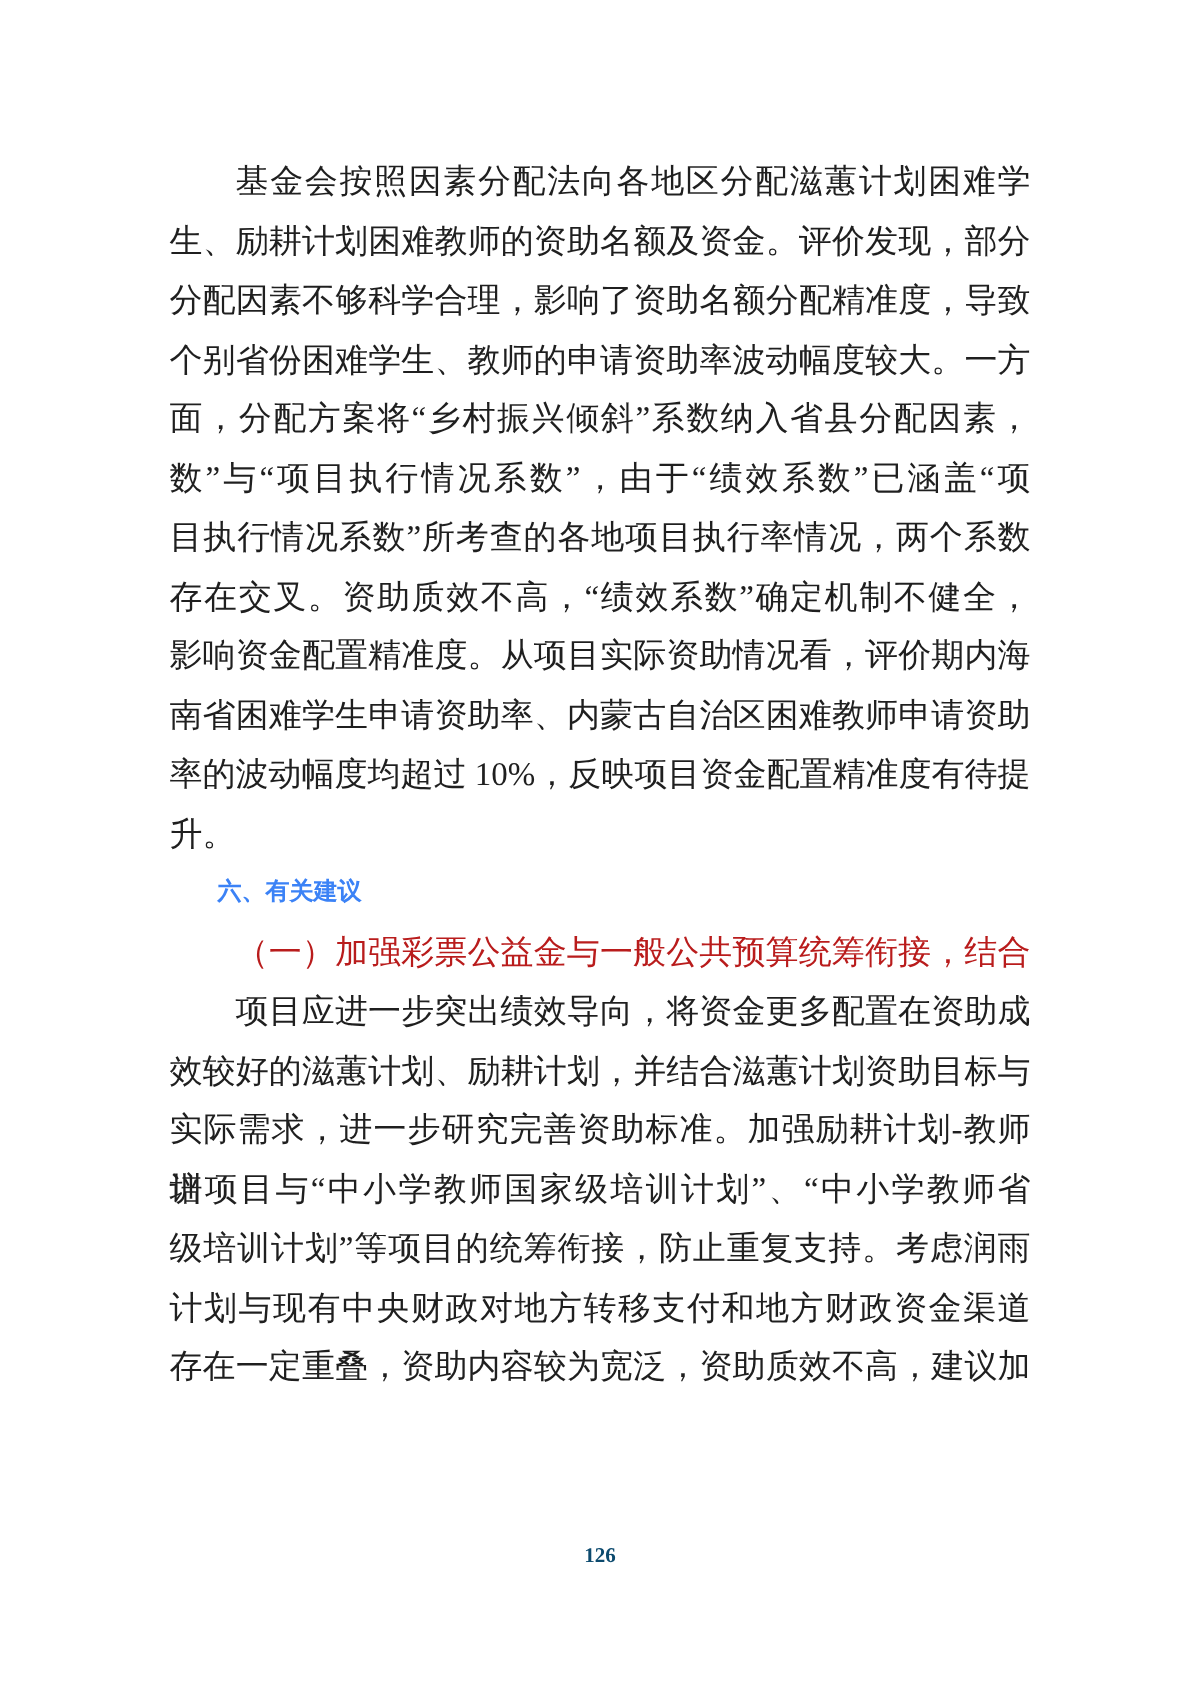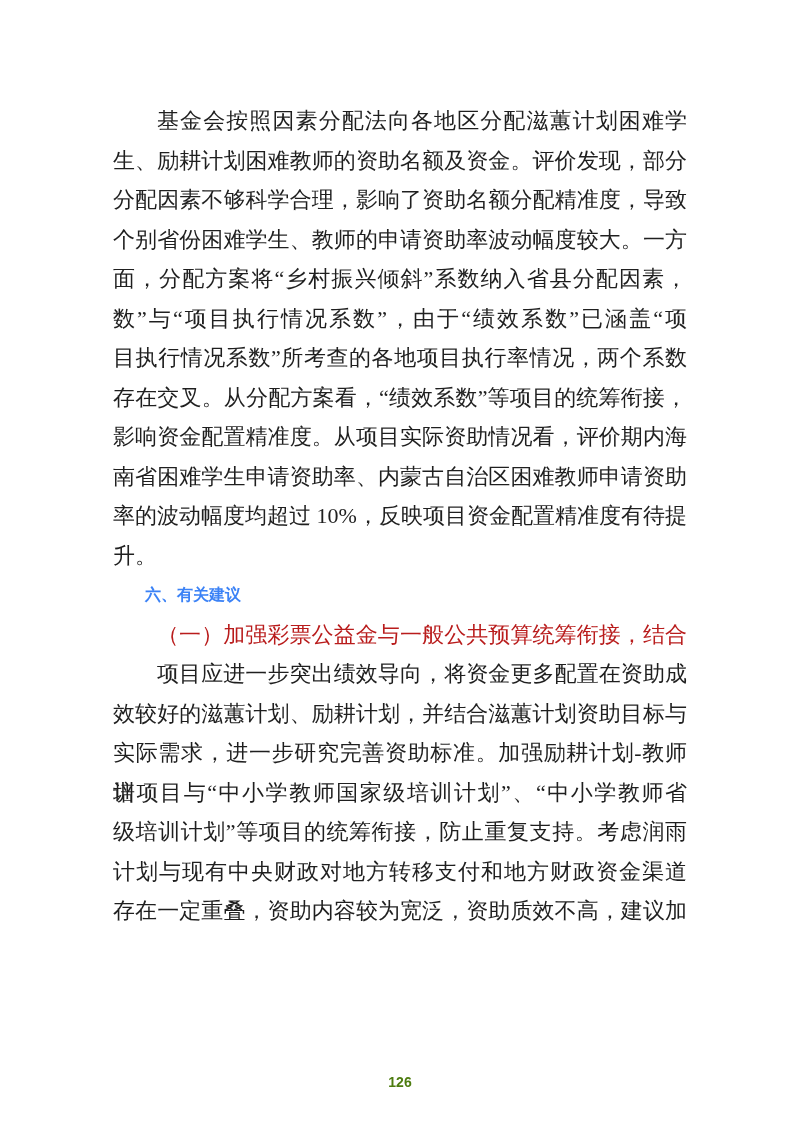--- a/index.html
+++ b/index.html
@@ -48,41 +48,40 @@
   }
   .kai {
     color: #b91c1c;
   }
   .page-number {
     position: absolute;
     left: 0;
     right: 0;
     top: 1030px;
     text-align: center;
-    font-family: Liberation Sans, sans-serif;
+    font-family: Liberation Serif, serif;
     font-weight: bold;
     font-size: 14px;
-    color: #4d7c0f;
-    margin-top: 44px;
+    color: #0c4a6e;
   }
 </style>
 </head>
 <body>
 
 <div class="page">
   <div class="content">
 
     <div class="ln full ind">基金会按照因素分配法向各地区分配滋蕙计划困难学</div>
     <div class="ln full">生、励耕计划困难教师的资助名额及资金。评价发现，部分</div>
     <div class="ln full">分配因素不够科学合理，影响了资助名额分配精准度，导致</div>
     <div class="ln full">个别省份困难学生、教师的申请资助率波动幅度较大。一方</div>
     <div class="ln full">面，分配方案将“乡村振兴倾斜”系数纳入省县分配因素，</div>
     <div class="ln full">数”与“项目执行情况系数”，由于“绩效系数”已涵盖“项</div>
     <div class="ln full">目执行情况系数”所考查的各地项目执行率情况，两个系数</div>
-    <div class="ln full">存在交叉。从分配方案看，“绩效系数”等项目的统筹衔接，</div>
+    <div class="ln full">存在交叉。资助质效不高，“绩效系数”确定机制不健全，</div>
     <div class="ln full">影响资金配置精准度。从项目实际资助情况看，评价期内海</div>
     <div class="ln full">南省困难学生申请资助率、内蒙古自治区困难教师申请资助</div>
     <div class="ln full">率的波动幅度均超过 10%，反映项目资金配置精准度有待提</div>
     <div class="ln end">升。</div>
 
     <div class="ln end ind section-heading">六、有关建议</div>
 
     <div class="ln full ind kai">（一）加强彩票公益金与一般公共预算统筹衔接，结合</div>
 
     <div class="ln full ind">项目应进一步突出绩效导向，将资金更多配置在资助成</div>

